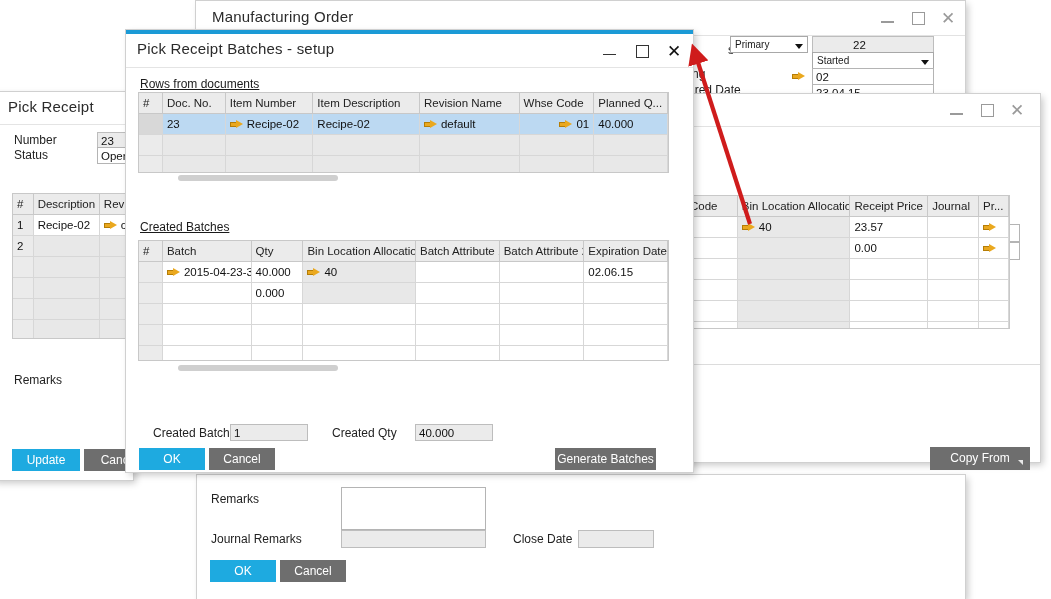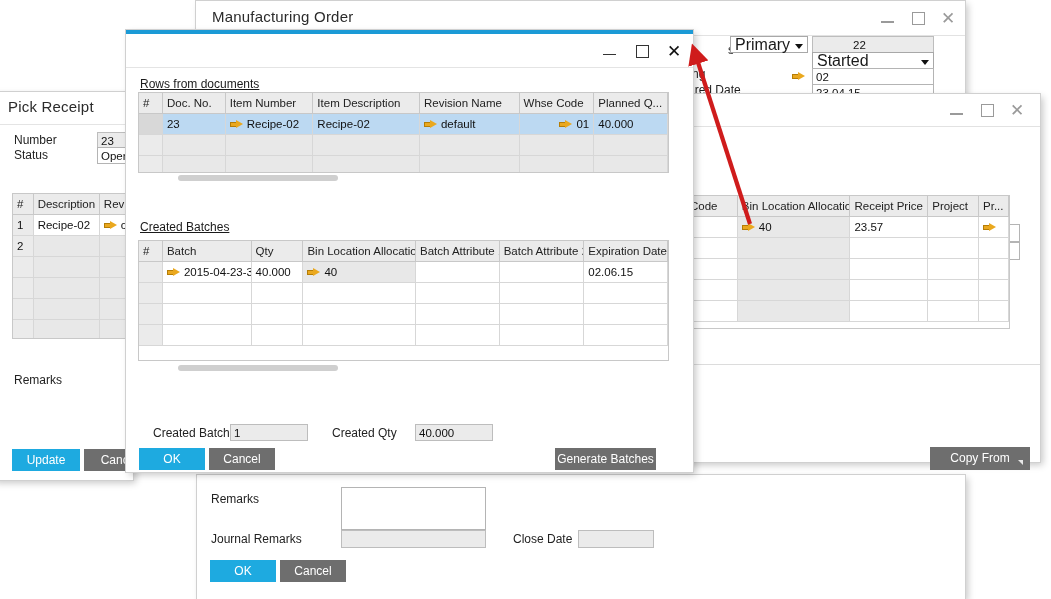--- a/index.html
+++ b/index.html
@@ -23,21 +23,21 @@
   .wbtn.dark.min::after{background:#333;}
   .wbtn.dark.max::after{border-color:#333;}
   .wbtn.dark.cls{color:#111;font-weight:600;}
 
   
   .lbl{position:absolute;font-size:12px;color:#222;white-space:nowrap;}
   .fld{position:absolute;box-sizing:border-box;border:1px solid #b4b4b4;background:#fff;
        height:17px;font-size:11.5px;color:#111;padding:1px 3px;line-height:14px;overflow:hidden;white-space:nowrap;}
   .fld.ro{background:#ebebeb;border-color:#bdbdbd;}
   .combo{position:absolute;box-sizing:border-box;border:1px solid #a8a8a8;background:#fff;height:17px;
-         font-size:16px;padding:1px 16px 1px 4px;line-height:14px;white-space:nowrap;}
+         font-size:10px;padding:1px 16px 1px 4px;line-height:14px;white-space:nowrap;}
   .combo::after{content:"";position:absolute;right:4px;top:7px;border-left:4px solid transparent;
          border-right:4px solid transparent;border-top:5px solid #111;}
 
   
   .btn{position:absolute;box-sizing:border-box;height:22px;line-height:22px;text-align:center;
        font-size:12px;color:#fff;cursor:default;}
   .btn.blue{background:#1eaae0;}
   .btn.grey{background:#6e6e6e;}
   .btn.copy{background:#6e6e6e;text-align:center;}
   .btn.copy::after{content:"";position:absolute;right:7px;bottom:5px;border-left:5px solid transparent;
@@ -115,31 +115,38 @@
   <div class="lbl" style="left:826px;top:150px;">Ref. 2</div>
   <div class="fld" style="left:913px;top:148px;width:117px;height:18px;">
     <span></span>
   </div>
 
   <div class="grid" style="left:695px;top:101px;width:325px;height:134px;">
     <div class="gh">
       <div class="c" style="width:52px;">Code</div>
       <div class="c" style="width:113px;">Bin Location Allocation</div>
       <div class="c" style="width:78px;">Receipt Price</div>
-      <div class="c" style="width:51px;">Project</div>
+      <div class="c" style="width:51px;">Journal</div>
       <div class="c" style="width:30px;">Pr...</div>
     </div>
     <div class="gr">
       <div class="c" style="width:52px;"></div>
       <div class="c dis" style="width:113px;"><span class="arrow"></span><span>40</span></div>
       <div class="c" style="width:78px;">23.57</div>
       <div class="c" style="width:51px;"></div>
       <div class="c" style="width:30px;"><span class="arrow"></span></div>
     </div>
     <div class="gr">
+      <div class="c" style="width:52px;"></div>
+      <div class="c dis" style="width:113px;"><span></span></div>
+      <div class="c" style="width:78px;">0.00</div>
+      <div class="c" style="width:51px;"></div>
+      <div class="c" style="width:30px;"><span class="arrow"></span></div>
+    </div>
+    <div class="gr">
         <div class="c" style="width:52px;"></div>
         <div class="c dis" style="width:113px;"></div>
         <div class="c" style="width:78px;"></div>
         <div class="c" style="width:51px;"></div>
         <div class="c" style="width:30px;"></div>
       </div>
     <div class="gr">
         <div class="c" style="width:52px;"></div>
         <div class="c dis" style="width:113px;"></div>
         <div class="c" style="width:78px;"></div>
@@ -248,20 +255,21 @@
   <div class="btn blue" style="left:13px;top:85px;width:66px;">
     <span>OK</span>
   </div>
   <div class="btn grey" style="left:83px;top:85px;width:66px;">
     <span>Cancel</span>
   </div>
 </div>
 
 <div class="win shadow" style="left:126px;top:30px;width:567px;height:442px;border-top:4px solid #1b9ad6;">
   <div class="tbar" style="height:33px;border-bottom:1px solid #e4e4e4;">
+    <div class="ttl" style="top:6px;left:11px;font-size:15px;">Pick Receipt Batches - setup</div>
     <div class="wbtns" style="height:33px;right:10px;gap:14px;">
       <div class="wbtn dark min"></div>
       <div class="wbtn dark max"></div>
       <div class="wbtn dark cls">✕</div>
     </div>
   </div>
 
   <div class="slink" style="left:14px;top:43px;">Rows from documents</div>
 
   <div class="grid" style="left:12px;top:58px;width:531px;height:81px;">
@@ -319,20 +327,29 @@
     <div class="gr">
       <div class="c idx" style="width:24px;"></div>
       <div class="c" style="width:89px;"><span class="arrow"></span><span>2015-04-23-37</span></div>
       <div class="c" style="width:52px;">40.000</div>
       <div class="c dis" style="width:113px;"><span class="arrow"></span><span>40</span></div>
       <div class="c" style="width:84px;"></div>
       <div class="c" style="width:85px;"></div>
       <div class="c" style="width:84px;">02.06.15</div>
     </div>
     <div class="gr">
+      <div class="c idx" style="width:24px;"></div>
+      <div class="c" style="width:89px;"></div>
+      <div class="c" style="width:52px;">0.000</div>
+      <div class="c dis" style="width:113px;"></div>
+      <div class="c" style="width:84px;"></div>
+      <div class="c" style="width:85px;"></div>
+      <div class="c" style="width:84px;"></div>
+    </div>
+    <div class="gr">
         <div class="c idx" style="width:24px;"></div>
         <div class="c" style="width:89px;"></div>
         <div class="c" style="width:52px;"></div>
         <div class="c" style="width:113px;"></div>
         <div class="c" style="width:84px;"></div>
         <div class="c" style="width:85px;"></div>
         <div class="c" style="width:84px;"></div>
       </div>
     <div class="gr">
         <div class="c idx" style="width:24px;"></div>

